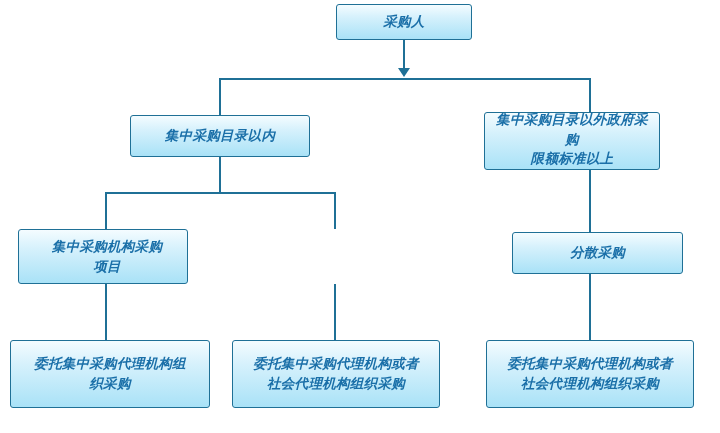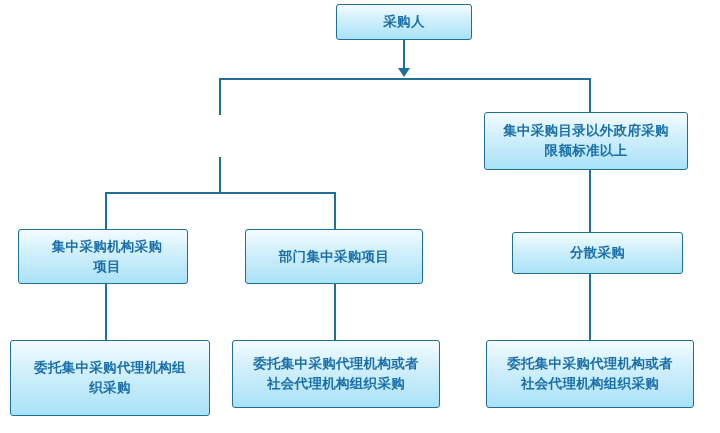--- a/index.html
+++ b/index.html
@@ -9,20 +9,21 @@
   }
   body {
     font-family: "DejaVu Sans", "Liberation Sans", sans-serif;
   }
   #chart-canvas {
     position: relative;
     width: 720px;
     height: 433px;
     background: #ffffff;
     overflow: hidden;
+    font-style: italic;
   }
   .node {
     position: absolute;
     box-sizing: border-box;
     border: 1px solid #1f7096;
     border-radius: 3px;
     background: linear-gradient(to bottom, #f4fcff 0%, #d6f1fc 35%, #a9e2f7 100%);
     display: flex;
     align-items: center;
     justify-content: center;
@@ -67,51 +68,51 @@
   </div>
 
   <div class="conn v" style="left:403px; top:40px; height:30px;"></div>
   <div class="arrow-head" style="left:398px; top:68px;"></div>
 
   <div class="conn h" style="left:219px; top:78px; width:371px;"></div>
 
   <div class="conn v" style="left:219px; top:78px; height:37px;"></div>
   <div class="conn v" style="left:589px; top:78px; height:34px;"></div>
 
+  <div class="node" style="left:130px; top:115px; width:180px; height:42px;">
+    <span class="node-label">集中采购目录以内</span>
+  </div>
 
-  <div class="node" style="left:484px; top:112px; width:204px; height:58px;">
+  <div class="node" style="left:484px; top:112px; width:176px; height:58px;align-items:flex-end;">
     <span class="node-label">集中采购目录以外政府采购
 限额标准以上</span>
   </div>
 
   <div class="conn v" style="left:219px; top:157px; height:36px;"></div>
   <div class="conn h" style="left:105px; top:192px; width:230px;"></div>
   <div class="conn v" style="left:105px; top:192px; height:37px;"></div>
   <div class="conn v" style="left:334px; top:192px; height:37px;"></div>
 
   <div class="conn v" style="left:589px; top:170px; height:62px;"></div>
 
   <div class="node" style="left:18px; top:229px; width:170px; height:55px;padding-left:8px;">
     <span class="node-label">集中采购机构采购
 项目</span>
   </div>
 
-  <div class="node" style="left:245px; top:229px; width:178px; height:55px;">
-    <span class="node-label">部门集中采购项目</span>
-  </div>
 
   <div class="node" style="left:512px; top:232px; width:171px; height:42px;">
     <span class="node-label">分散采购</span>
   </div>
 
   <div class="conn v" style="left:105px; top:284px; height:56px;"></div>
   <div class="conn v" style="left:334px; top:284px; height:56px;"></div>
   <div class="conn v" style="left:589px; top:274px; height:66px;"></div>
 
-  <div class="node" style="left:10px; top:340px; width:200px; height:76px;">
+  <div class="node" style="left:10px; top:340px; width:200px; height:68px;">
     <span class="node-label">委托集中采购代理机构组
 织采购</span>
   </div>
 
   <div class="node" style="left:232px; top:340px; width:208px; height:68px;">
     <span class="node-label">委托集中采购代理机构或者
 社会代理机构组织采购</span>
   </div>
 
   <div class="node" style="left:486px; top:340px; width:208px; height:68px;">

